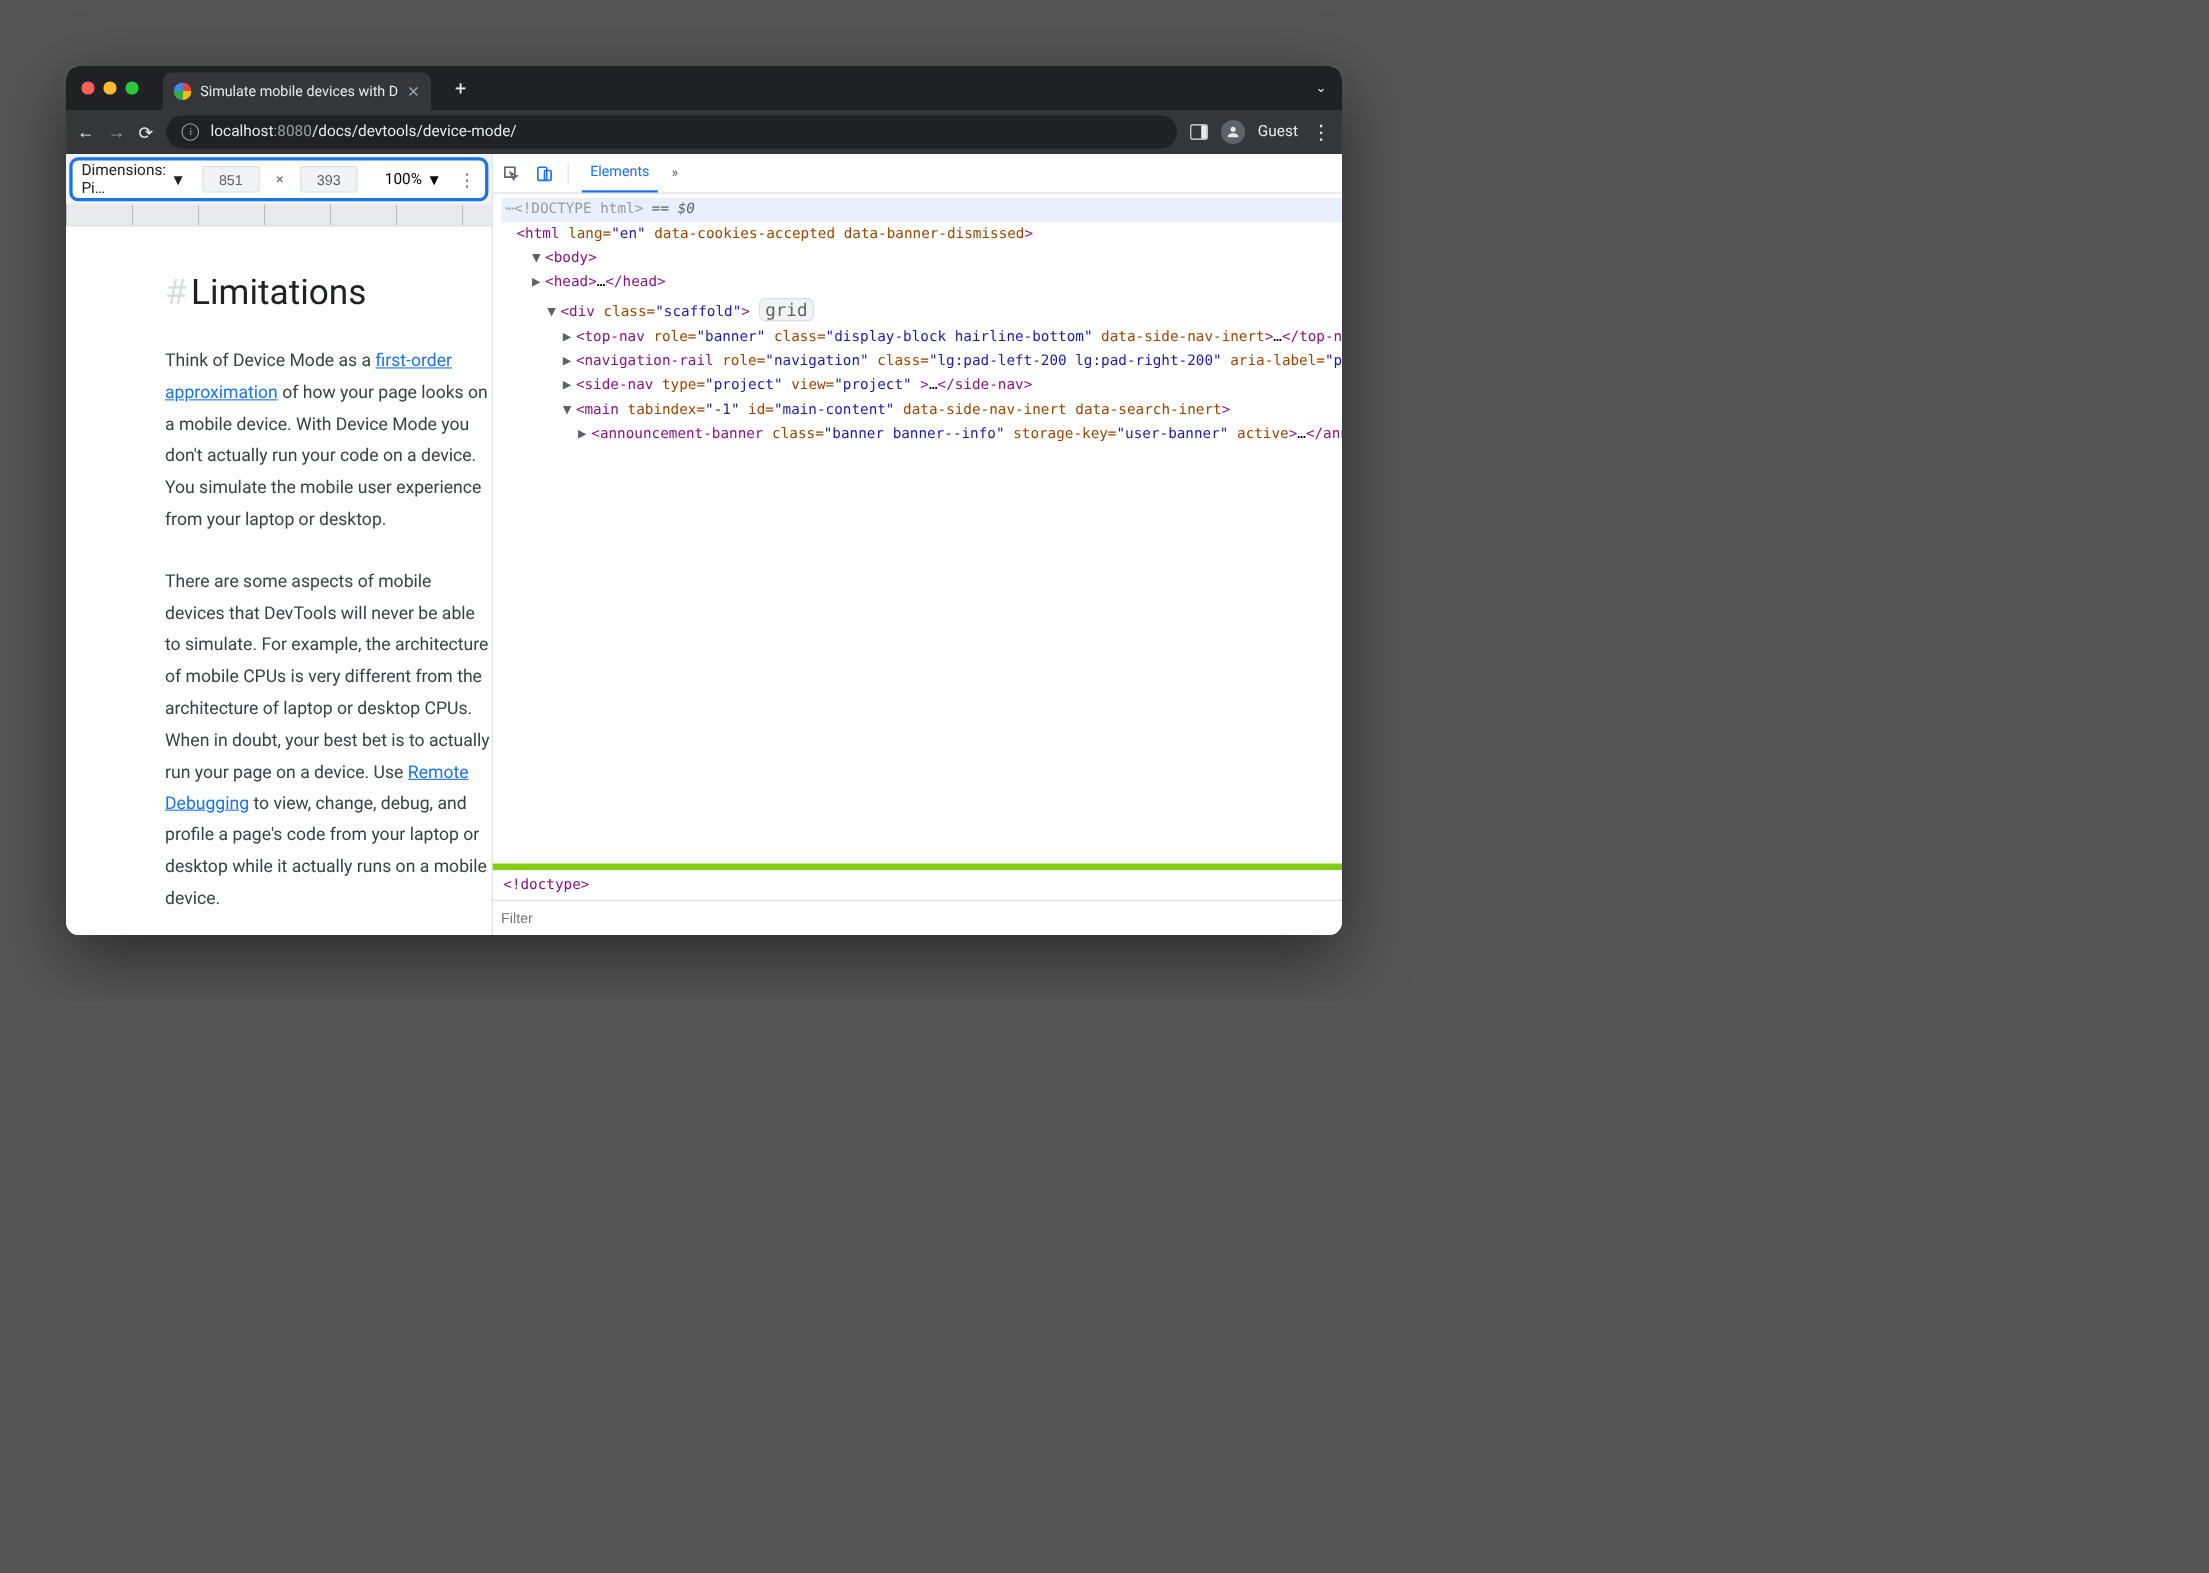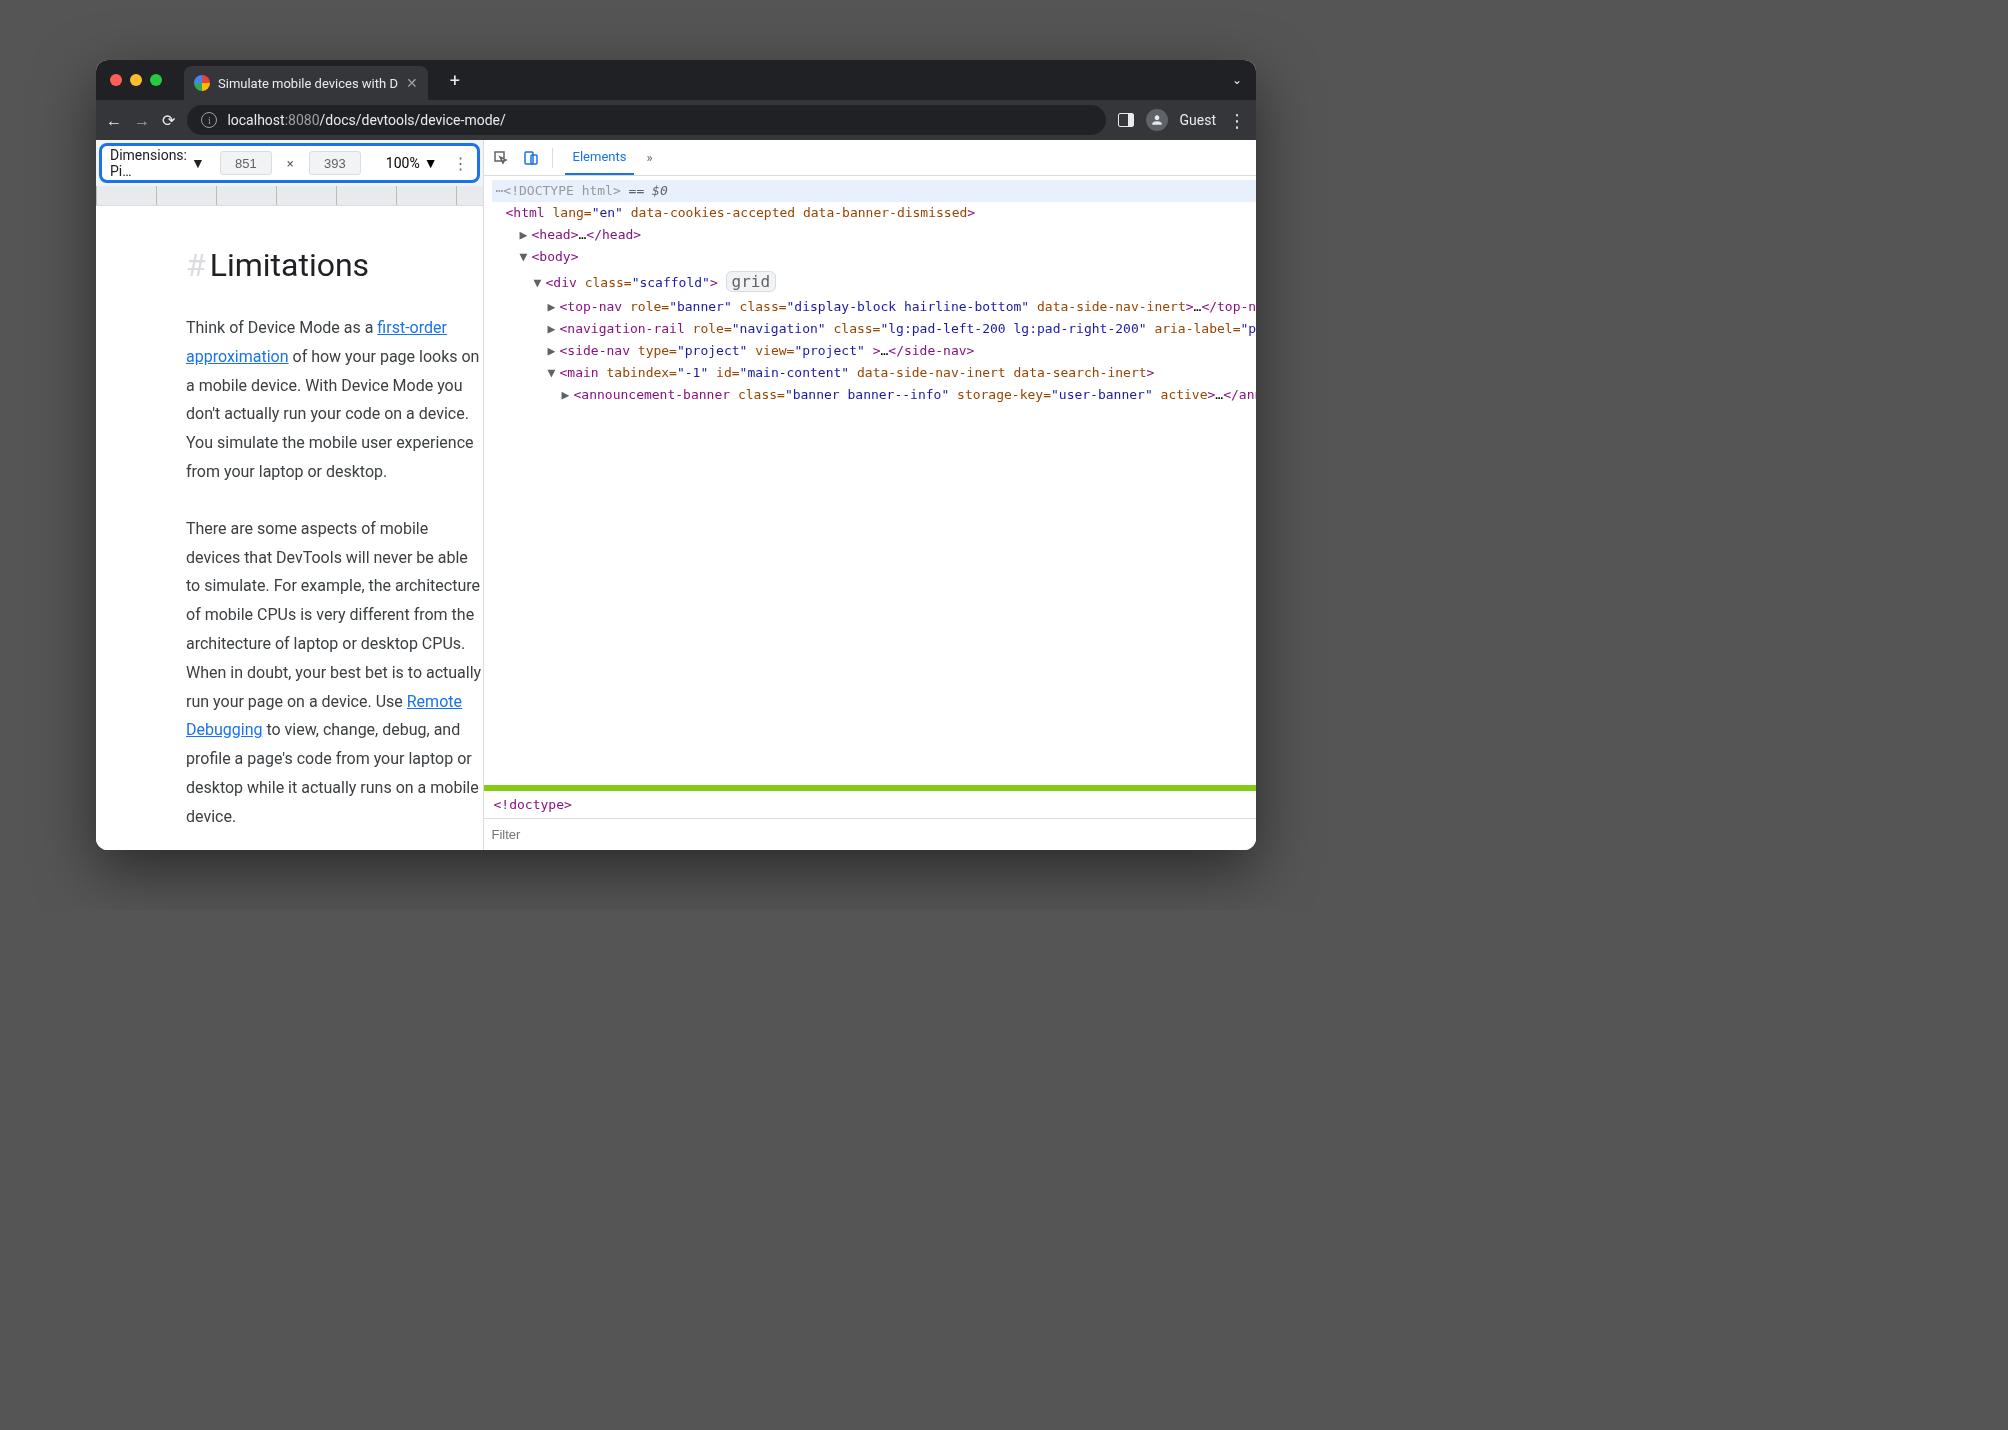--- a/index.html
+++ b/index.html
@@ -1,17 +1,17 @@
 <!DOCTYPE html>
 <html><head>
 <meta charset="utf-8">
 <style>
 * { margin:0; padding:0; box-sizing:border-box; }
 body { font-family:-apple-system,BlinkMacSystemFont,"Segoe UI",Roboto,sans-serif; background:#555; padding:60px; }
-.window { width:1160px; height:790px; background:#fff; border-radius:12px; overflow:hidden; box-shadow:0 20px 60px rgba(0,0,0,0.5); display:flex; flex-direction:column;margin-left:36px; }
+.window { width:1160px; height:790px; background:#fff; border-radius:12px; overflow:hidden; box-shadow:0 20px 60px rgba(0,0,0,0.5); display:flex; flex-direction:column; }
 .titlebar { background:#202124; height:40px; display:flex; align-items:center; padding:0 14px; gap:8px; }
 .traffic { display:flex; gap:8px; margin-right:14px; }
 .dot { width:12px; height:12px; border-radius:50%; }
 .red{background:#ff5f57}.yellow{background:#febc2e}.green{background:#28c840}
 .tab { background:#35363a; border-radius:8px 8px 0 0; height:34px; display:flex; align-items:center; padding:0 10px; gap:8px; color:#e8eaed; font-size:13px; margin-top:6px; }
 .favicon { width:16px; height:16px; border-radius:50%; background:conic-gradient(#ea4335 0 25%,#fbbc05 25% 50%,#34a853 50% 75%,#4285f4 75%); }
 .tab-close { color:#9aa0a6; cursor:pointer; font-size:14px; }
 .newtab { color:#e8eaed; font-size:18px; margin-left:14px; cursor:pointer; }
 .chev { margin-left:auto; color:#e8eaed; font-size:12px; }
 .addressbar { background:#35363a; height:40px; display:flex; align-items:center; padding:0 10px; gap:12px; color:#e8eaed; }
@@ -140,22 +140,22 @@
           </div>
         <div style="width:1px;height:20px;background:#dadce0"></div>
         <div class="dt-tab active">Elements</div>
         <span style="color:#5f6368">»</span>
 
       </div>
 
       <div class="dom-tree">
         <div class="dom-line doctype-row"><span style="color:#999">⋯</span><span style="color:#999">&lt;!DOCTYPE html&gt;</span><span class="ref"> == $0</span></div>
         <div class="dom-line i1"><span class="sym">&lt;html </span><span class="attr">lang=</span><span class="val">"en" </span><span class="attr">data-cookies-accepted data-banner-dismissed</span><span class="sym">&gt;</span></div>
+        <div class="dom-line i2"><span class="caret">▼</span><span class="tag">&lt;body&gt;</span></div>
         <div class="dom-line i2"><span class="caret">▶</span><span class="tag">&lt;head&gt;</span><span>…</span><span class="tag">&lt;/head&gt;</span></div>
-        <div class="dom-line i2"><span class="caret">▼</span><span class="tag">&lt;body&gt;</span></div>
         <div class="dom-line i3"><span class="caret">▼</span><span class="sym">&lt;div </span><span class="attr">class=</span><span class="val">"scaffold"</span><span class="sym">&gt;</span> <span class="badge">grid</span></div>
         <div class="dom-line i4"><span class="caret">▶</span><span class="sym">&lt;top-nav </span><span class="attr">role=</span><span class="val">"banner" </span><span class="attr">class=</span><span class="val">"display-block hairline-bottom" </span><span class="attr">data-side-nav-inert</span><span class="sym">&gt;</span><span>…</span><span class="tag">&lt;/top-nav&gt;</span></div>
         <div class="dom-line i4"><span class="caret">▶</span><span class="sym">&lt;navigation-rail </span><span class="attr">role=</span><span class="val">"navigation" </span><span class="attr">class=</span><span class="val">"lg:pad-left-200 lg:pad-right-200" </span><span class="attr">aria-label=</span><span class="val">"primary" </span></div>
         <div class="dom-line i4"><span class="caret">▶</span><span class="sym">&lt;side-nav </span><span class="attr">type=</span><span class="val">"project" </span><span class="attr">view=</span><span class="val">"project" </span><span class="sym">&gt;</span><span>…</span><span class="tag">&lt;/side-nav&gt;</span></div>
         <div class="dom-line i4"><span class="caret">▼</span><span class="sym">&lt;main </span><span class="attr">tabindex=</span><span class="val">"-1"</span> <span class="attr">id=</span><span class="val">"main-content" </span><span class="attr">data-side-nav-inert</span> <span class="attr">data-search-inert</span><span class="sym">&gt;</span></div>
         <div class="dom-line i5"><span class="caret">▶</span><span class="sym">&lt;announcement-banner </span><span class="attr">class=</span><span class="val">"banner banner--info" </span><span class="attr">storage-key=</span><span class="val">"user-banner" </span><span class="attr">active</span><span class="sym">&gt;</span><span>…</span><span class="tag">&lt;/announcement-banner&gt;</span></div>
       </div>
 
       <div class="breadcrumb">&lt;!doctype&gt;</div>
 

